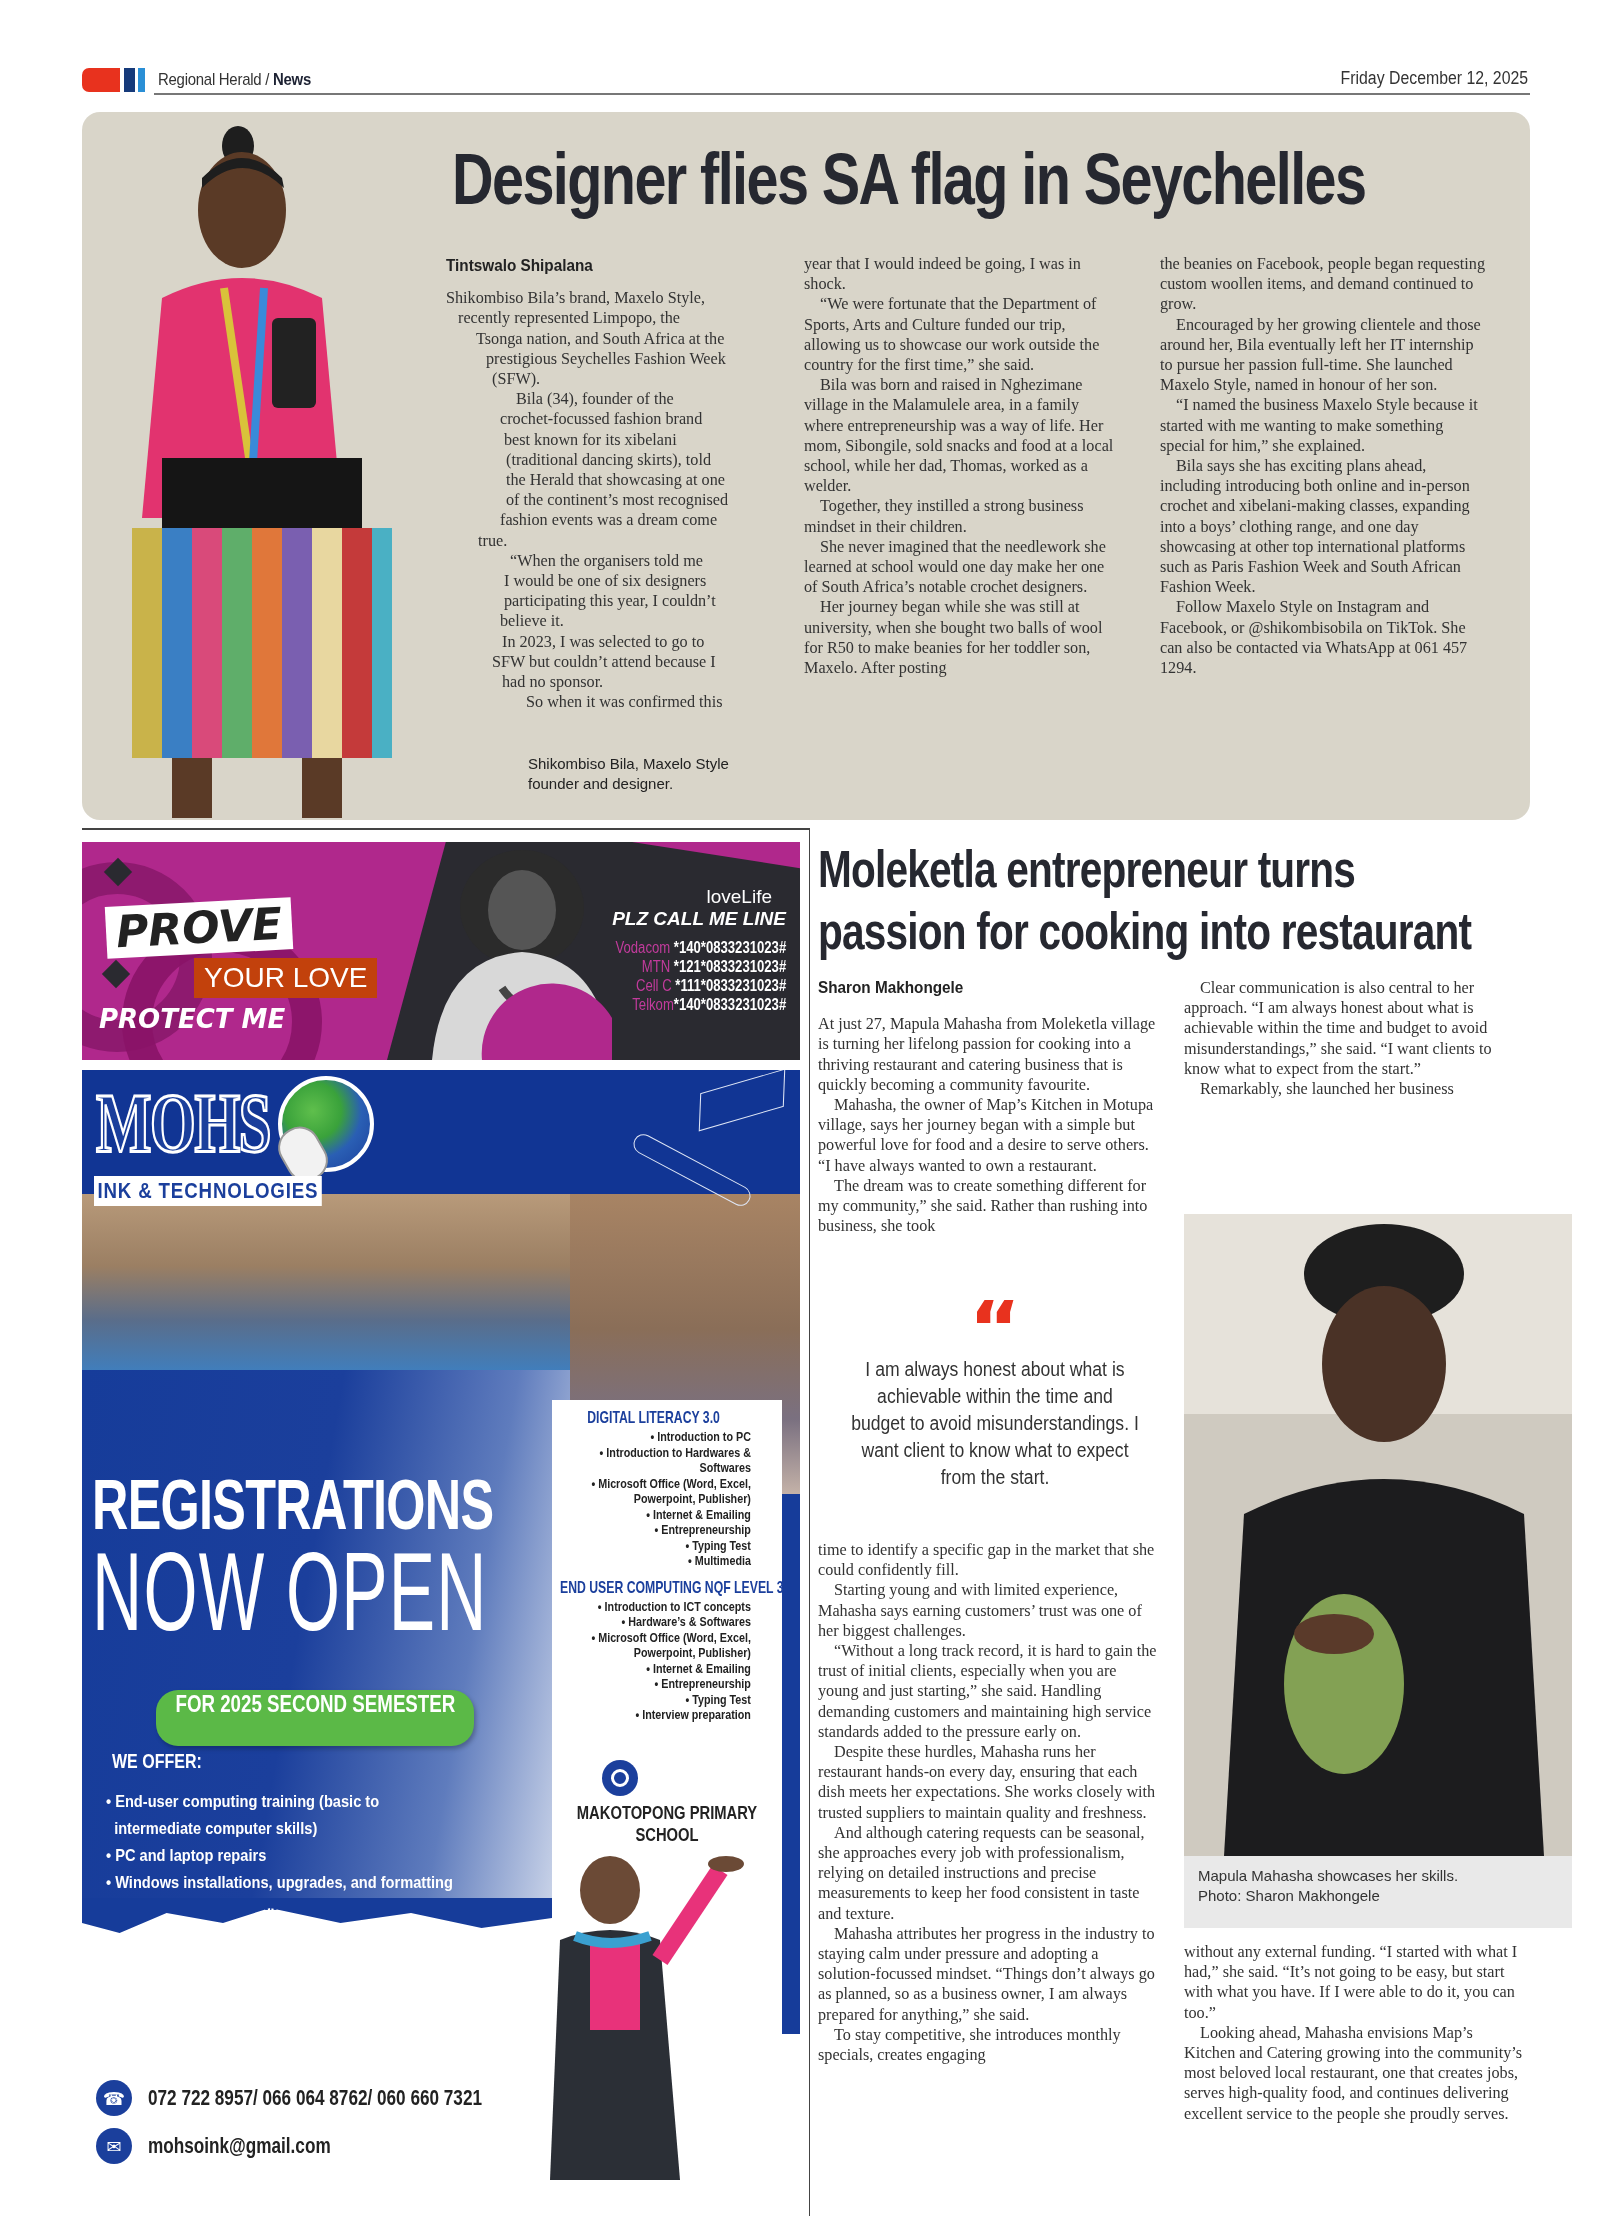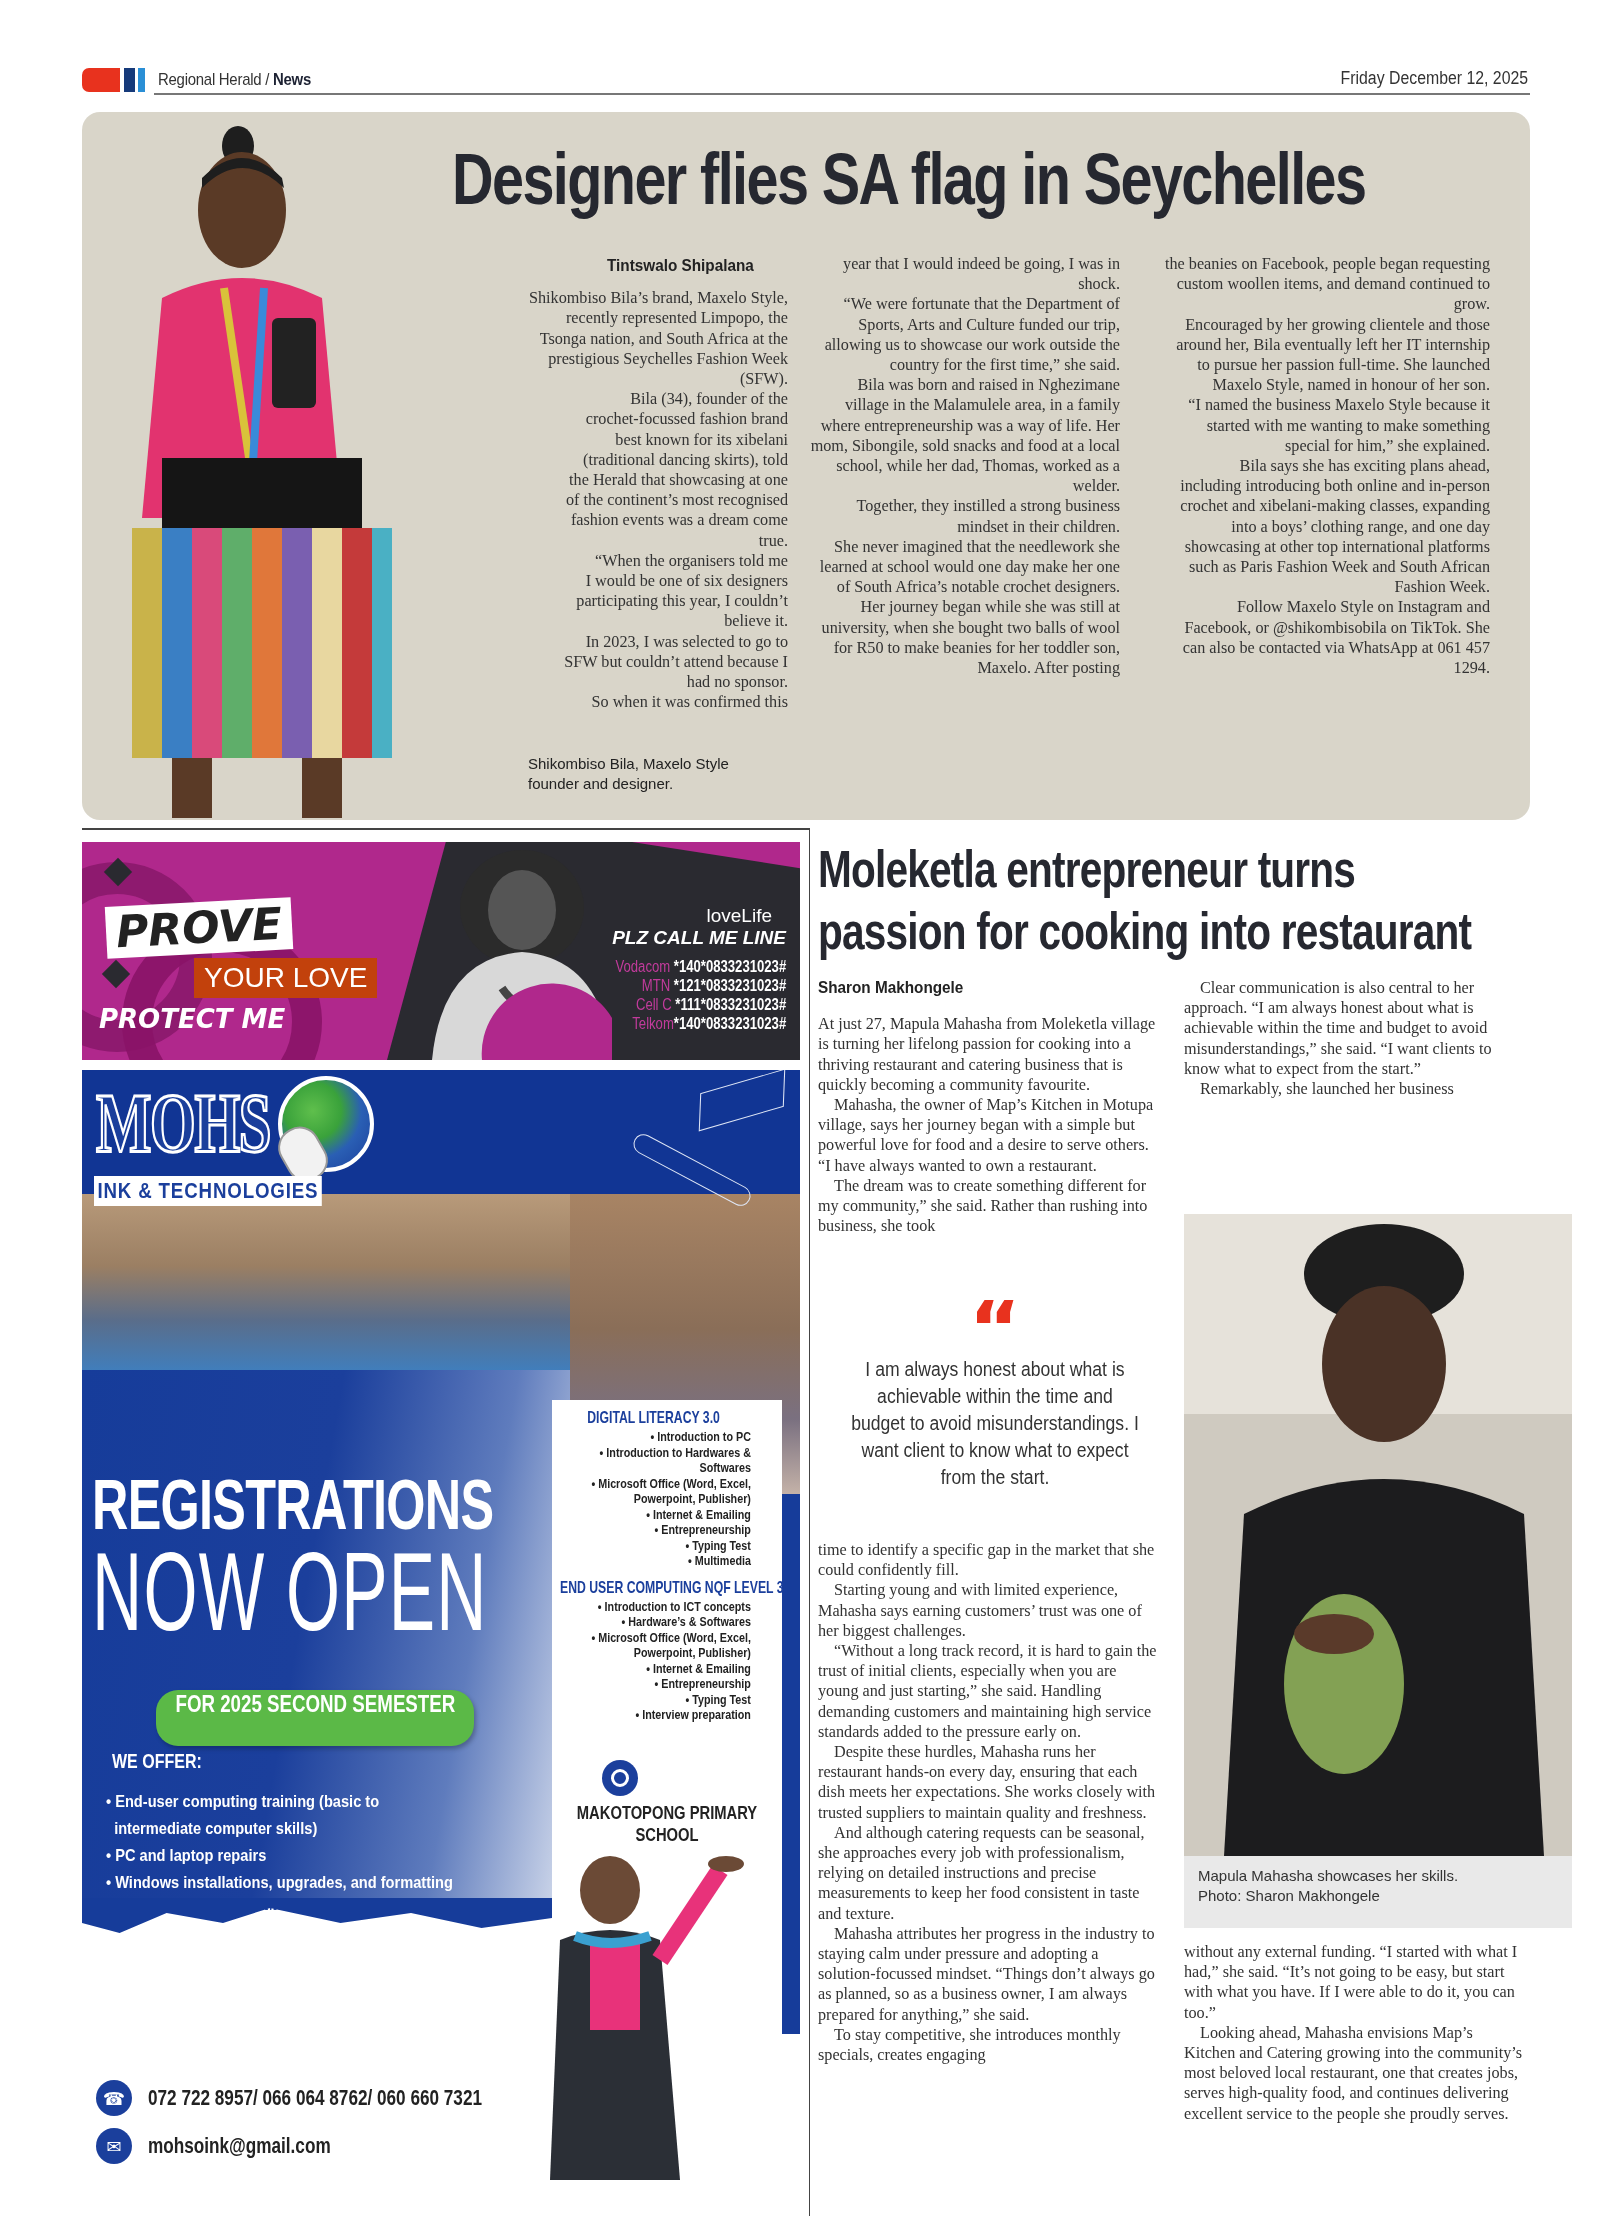--- a/index.html
+++ b/index.html
@@ -17,21 +17,21 @@
   .mh-date { position: absolute; right: 2px; top: 2px; font-family: "Liberation Sans", sans-serif; font-size: 18px; color: #333; transform: scaleX(0.88); transform-origin: right; white-space: nowrap; }
 
   
   .feature { position: absolute; left: 82px; top: 112px; width: 1448px; height: 708px; background: #d9d5c9; border-radius: 18px; overflow: hidden; }
   .fp-photo { position: absolute; left: 20px; top: 6px; width: 340px; height: 700px; }
   .headline1 { position: absolute; left: 370px; top: 26px; font-family: "Liberation Sans", sans-serif; font-size: 72px; color: #262830; letter-spacing: -2px; transform: scaleX(0.8); transform-origin: left; white-space: nowrap; }
   .byline { font-family: "Liberation Sans", sans-serif; font-weight: bold; font-size: 17px; color: #222; transform: scaleX(0.9); transform-origin: left; white-space: nowrap; }
   .body-text { font-family: "Liberation Serif", serif; font-size: 16.2px; line-height: 20.2px; color: #333; }
   .body-text p { text-indent: 0; }
   .body-text p.ind { text-indent: 16px; }
-  .fcol { position: absolute; text-align: right; }
+  .fcol { position: absolute; }
   .fcol1 { left: 364px; top: 144px; width: 342px; }
   .fcol1 .byline { margin-bottom: 12px; }
   .fcol2 { left: 722px; top: 142px; width: 316px; }
   .fcol3 { left: 1078px; top: 142px; width: 330px; }
   .fcaption { position: absolute; left: 446px; top: 642px; width: 270px; font-family: "Liberation Sans", sans-serif; font-size: 15px; line-height: 20px; color: #222; }
   .wrapline { display: block; }
 
   
   .ad-frame { position: absolute; left: 82px; top: 828px; width: 728px; height: 1388px; border-right: 1.5px solid #444; }
   .ad-topline { position: absolute; left: 82px; top: 828px; width: 728px; height: 1.5px; background: #444; }
@@ -41,21 +41,21 @@
   .ll-ring1 { position: absolute; left: -60px; top: 20px; width: 190px; height: 190px; border-radius: 50%; border: 32px solid #8e1a6f; }
   .ll-ring2 { position: absolute; left: 40px; top: 80px; width: 200px; height: 200px; border-radius: 50%; border: 30px solid #8a1367; opacity: 0.9; }
   .ll-dark { position: absolute; left: 305px; top: 0; width: 420px; height: 218px; background: #2a2a30; clip-path: polygon(0 100%, 14% 0, 100% 0, 100% 100%); }
   .ll-pinkwedge { position: absolute; left: 430px; top: 0; width: 300px; height: 80px; background: #b0288c; clip-path: polygon(40% 0, 100% 0, 100% 35%); }
   .ll-person { position: absolute; left: 330px; top: 6px; width: 220px; height: 212px; }
   .ll-prove { position: absolute; left: 24px; top: 60px; background: #fff; padding: 0 10px; font-family: "DejaVu Sans", sans-serif; font-weight: bold; font-style: italic; font-size: 44px; color: #222; line-height: 52px; transform: rotate(-3deg); }
   .ll-yourlove { position: absolute; left: 112px; top: 116px; background: #c2410c; padding: 0 10px; font-family: "Liberation Sans", sans-serif; font-size: 28px; color: #fff; line-height: 40px; }
   .ll-protect { position: absolute; left: 17px; top: 162px; font-family: "DejaVu Sans", sans-serif; font-weight: bold; font-style: italic; font-size: 26px; color: #fff; }
   .ll-heart { position: absolute; width: 20px; height: 20px; background: #2a2a30; transform: rotate(45deg); }
   .ll-right { position: absolute; right: 14px; top: 44px; text-align: right; font-family: "Liberation Sans", sans-serif; }
-  .ll-brand { font-size: 19px; color: #fff; margin-right: 14px; margin-top: 19px; }
+  .ll-brand { font-size: 19px; color: #fff; margin-right: 14px; }
   .ll-plz { font-size: 19px; font-weight: bold; font-style: italic; color: #fff; margin-bottom: 8px; }
   .ll-line { font-size: 16px; line-height: 19px; font-weight: bold; color: #fff; transform: scaleX(0.82); transform-origin: right; white-space: nowrap; }
   .ll-line .net { color: #c23b9c; font-weight: normal; }
 
   
   .mohso { position: absolute; left: 82px; top: 1070px; width: 718px; height: 1140px; background: #fff; overflow: hidden; }
   .mo-topband { position: absolute; left: 0; top: 0; width: 100%; height: 124px; background: #113594; }
   .mo-photo1 { position: absolute; left: 0; top: 124px; width: 488px; height: 180px; background: linear-gradient(180deg,#b89a7a 0%,#9b7f63 40%,#5a6d8a 70%,#3f7fbf 100%); }
   .mo-photo2 { position: absolute; left: 488px; top: 124px; width: 230px; height: 300px; background: linear-gradient(180deg,#a88464 0%,#8a6e58 45%,#7a7080 75%,#c4b2a8 100%); }
   .mo-bluebody { position: absolute; left: 0; top: 300px; width: 488px; height: 540px; background: linear-gradient(100deg,#163c9a 0%,#1b3f9c 45%,#5f7cbd 75%,#d8dfee 100%); }

